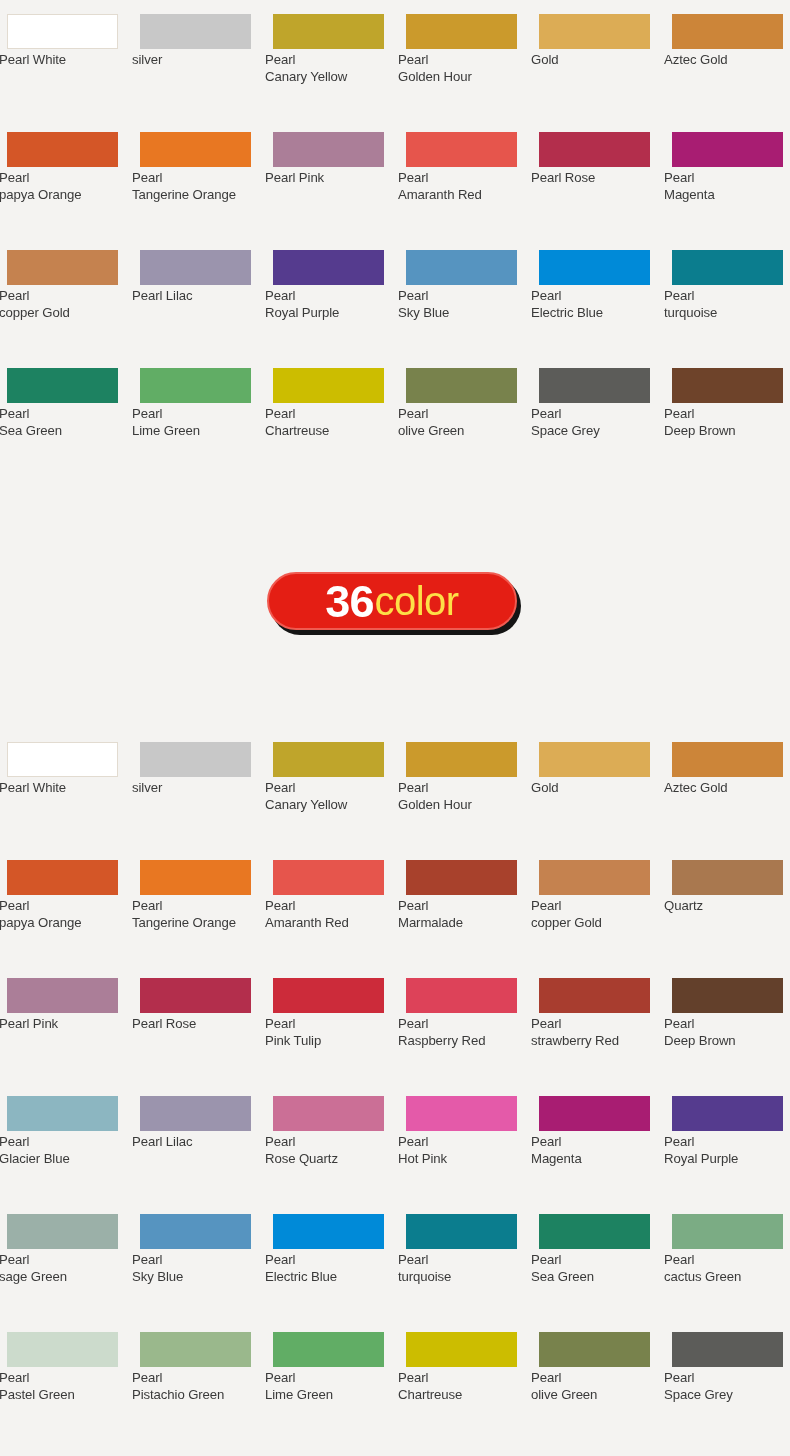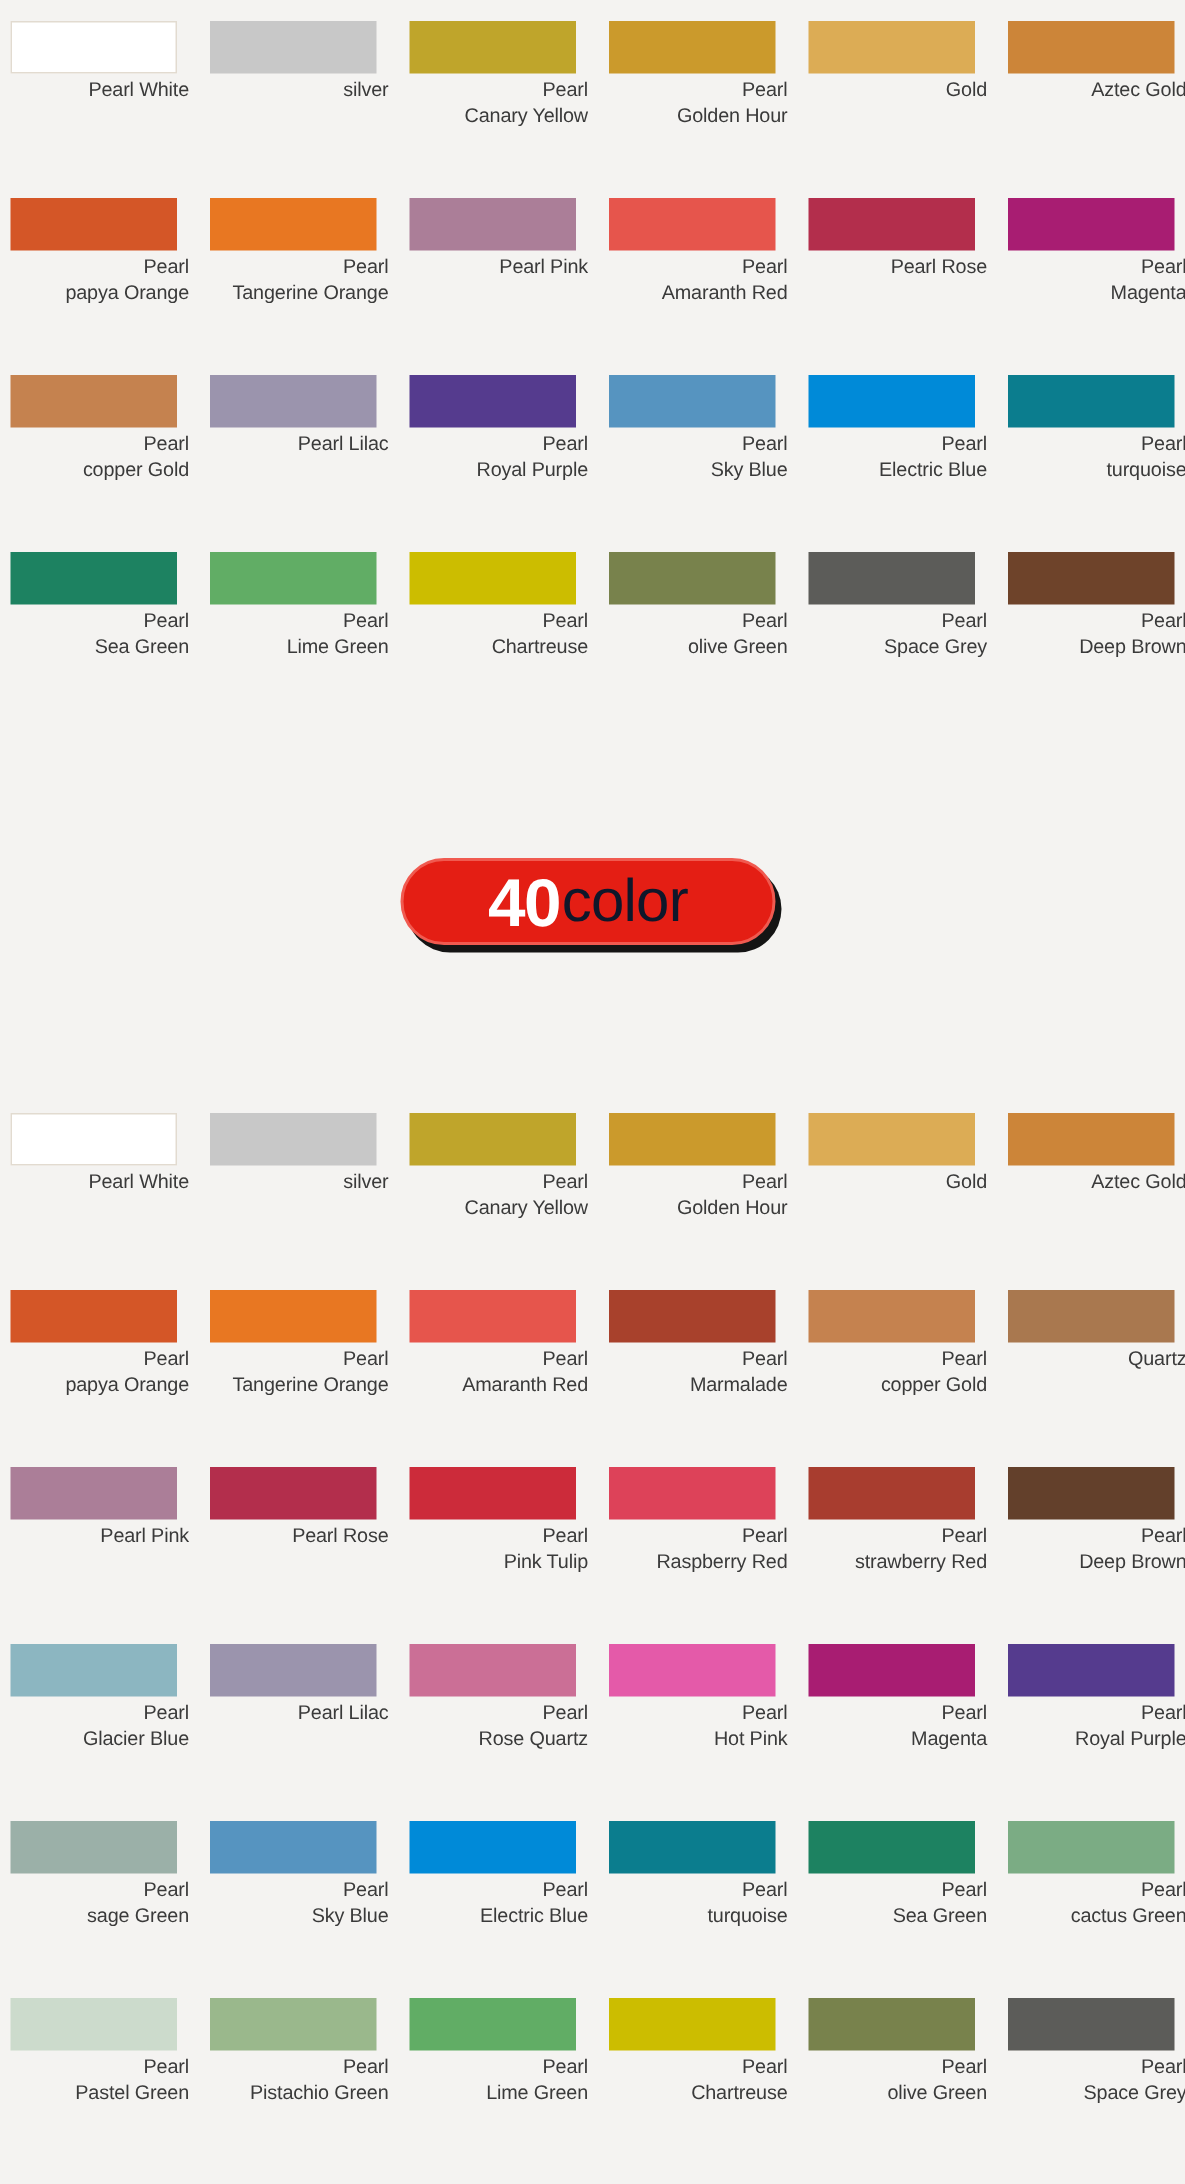--- a/index.html
+++ b/index.html
@@ -46,21 +46,21 @@
   }
   .swatch-chip.bordered {
     border: 1px solid #e2dbd0;
   }
 
   .swatch-label {
     position: absolute;
     top: 52px;
     left: -8px;
     width: 127px;
-    text-align: right;
+    text-align: left;
     font-size: 13.2px;
     line-height: 16.5px;
     color: #3a3a3a;
     letter-spacing: -0.1px;
     white-space: pre-line;
   }
 
   
   #count-badge {
     position: absolute;
@@ -93,21 +93,21 @@
     justify-content: center;
   }
   .badge-num {
     color: #ffffff;
     font-size: 45px;
     font-weight: bold;
     line-height: 45px;
     letter-spacing: -1px;
   }
   .badge-word {
-    color: #0f172a;
+    color: #fde047;
     font-size: 40px;
     line-height: 42px;
     letter-spacing: -0.5px;
     margin-left: 1px;
   }
 </style>
 </head>
 <body style="background: rgb(244, 243, 241);">
 
 <div class="palette-section" id="section-one">
@@ -224,21 +224,21 @@
         <div class="swatch-chip" style="background: rgb(110, 67, 42);"></div>
         <div class="swatch-label" style="color: rgb(58, 58, 58);">Pearl
 Deep Brown</div>
       </div>
     </div>
 </div>
 
 <div id="count-badge">
   <div class="badge-shadow"></div>
   <div class="badge-body">
-    <span class="badge-num">40</span>
+    <span class="badge-num">36</span>
     <span class="badge-word">color</span>
   </div>
 </div>
 
 <div class="palette-section" id="section-two">
   <div class="swatch-grid" id="grid-bottom">
       <div class="swatch-cell">
         <div class="swatch-chip bordered" style="background: rgb(255, 255, 255);"></div>
         <div class="swatch-label" style="color: rgb(58, 58, 58);">Pearl White</div>
       </div>

